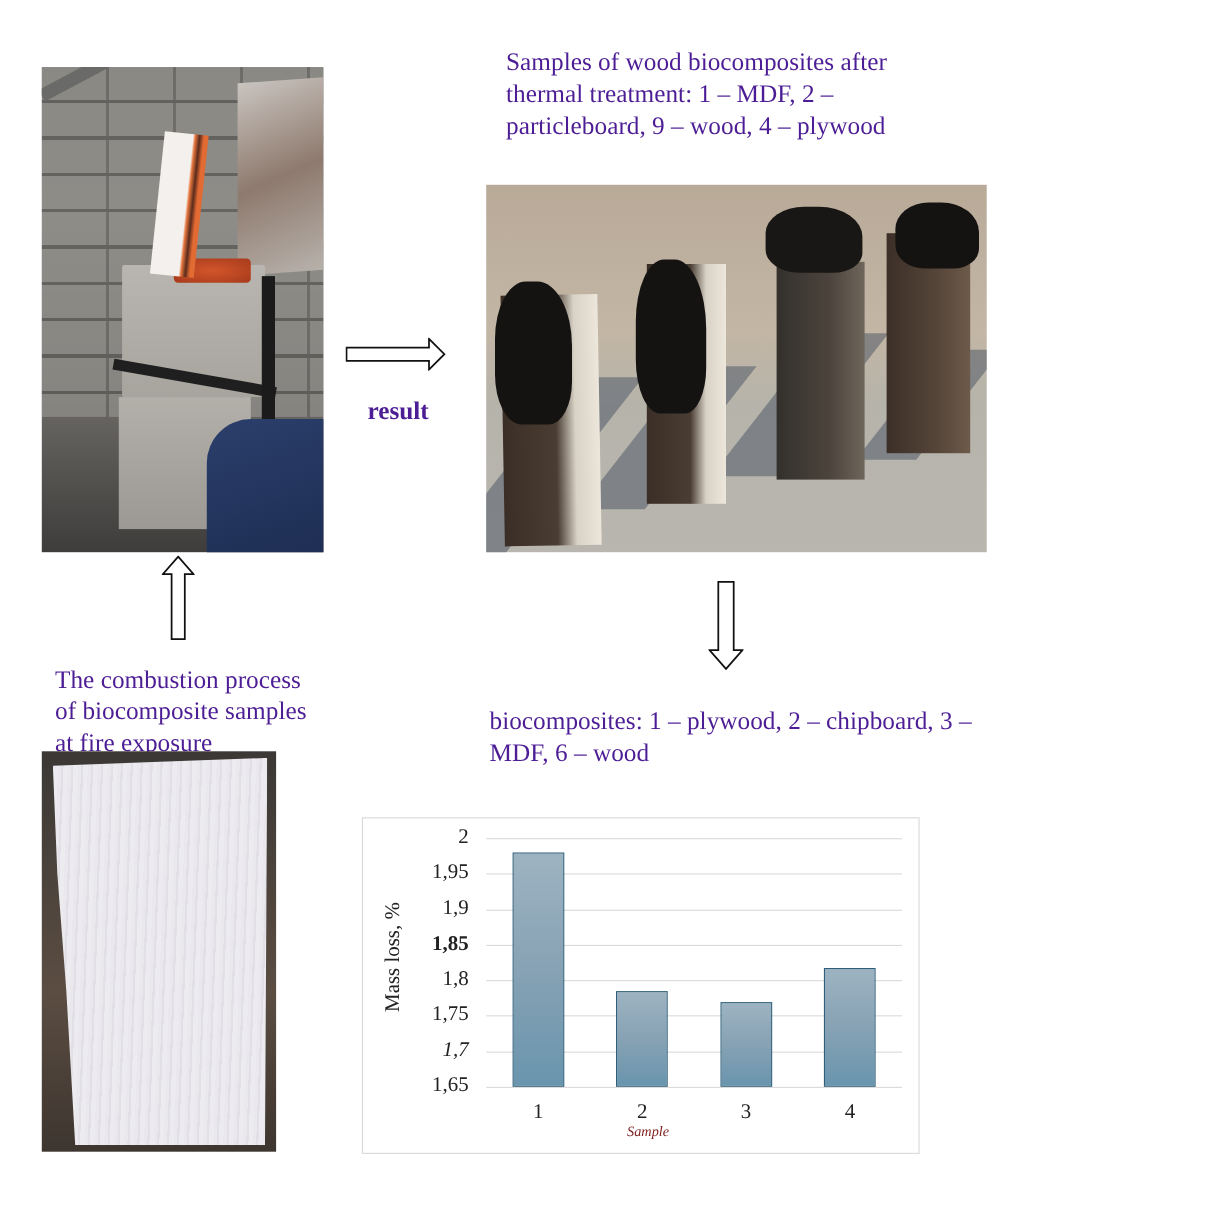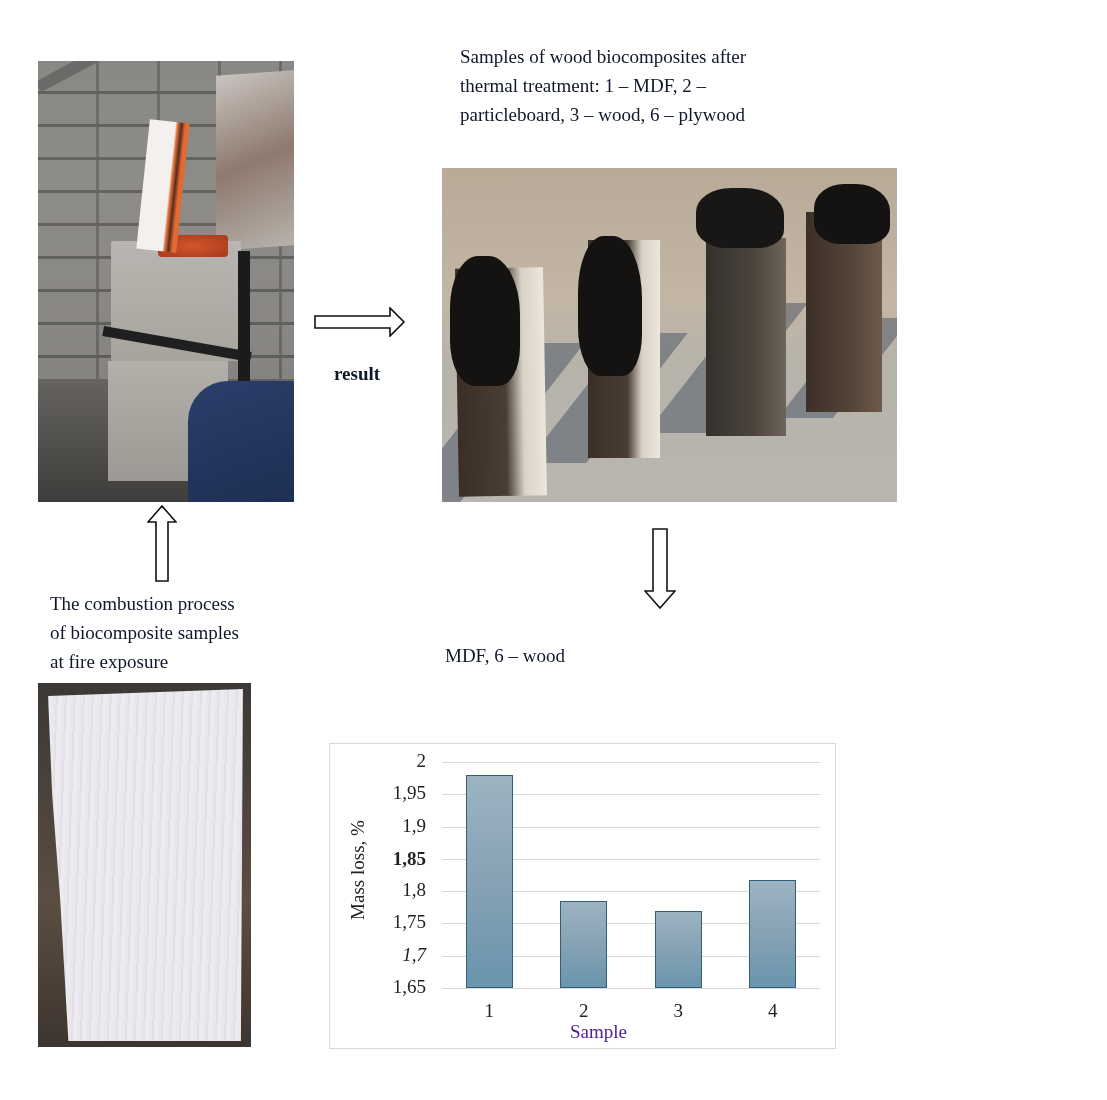--- a/index.html
+++ b/index.html
@@ -1,19 +1,19 @@
 <!DOCTYPE html>
 <html><head>
 <meta charset="utf-8">
 <style>
   html, body { margin:0; padding:0; background:#ffffff; }
   body { width:1107px; height:1100px; position:relative; overflow:hidden;
          font-family:"Liberation Serif", "DejaVu Serif", serif; color:#111; }
   .abs { position:absolute; }
-  .caption { font-size:19px; line-height:29px; color:#0f172a; }
+  .caption { font-size:23px; line-height:29px; color:#4c1d95; }
 
   
   .photo { position:absolute; overflow:hidden; }
   #photo-combustion { left:38px; top:61px; width:256px; height:441px;
      background: linear-gradient(180deg,#7d7b78 0%,#8f8d89 30%,#777471 60%,#3e3d3b 100%); }
   #photo-combustion .brick-wall { position:absolute; left:0; top:0; width:100%; height:72%;
      background:
        repeating-linear-gradient(180deg, transparent 0 30px, #5c5a57 30px 33px),
        repeating-linear-gradient(90deg, #8e8c88 0 58px, #6a6865 58px 61px);
      opacity:0.8; }
@@ -53,21 +53,21 @@
   
   .arrow svg { display:block; }
 
   
   #chart { left:329px; top:743px; width:505px; height:304px; border:1px solid #d9d9d9; background:#fff; }
   .gridline { position:absolute; left:112px; width:378px; height:1px; background:#d9d9d9; }
   .ytick { position:absolute; width:60px; text-align:right; left:36px; font-size:19px; line-height:20px; color:#222; }
   .bar { position:absolute; width:47px; border:1.5px solid #2f5f7a; box-sizing:border-box;
      background:linear-gradient(180deg,#9db3c2 0%,#87a2b4 50%,#6995ae 100%); }
   .xtick { position:absolute; width:40px; text-align:center; font-size:19px; color:#222; top:256px; }
-  .xlabel { position:absolute; left:240px; top:277px; font-size:19px; color:#4c1d95; }
+  .xlabel { position:absolute; left:240px; top:277px; font-size:13px; color:#7f1d1d;font-style:italic; }
   .ylabel { position:absolute; left:-32px; top:115px; width:120px; font-size:19px; color:#222;
      transform:rotate(-90deg); text-align:center; white-space:nowrap; }
 </style>
 </head>
 <body>
 
 <div id="photo-combustion" class="photo">
   <div class="brick-wall"></div>
   <div class="pipe"></div>
   <div class="shield"></div>
@@ -76,21 +76,21 @@
   <div class="sample"></div>
   <div class="furnace-bottom"></div>
   <div class="band"></div>
   <div class="stand"></div>
   <div class="sleeve"></div>
 </div>
 
 <div class="abs caption" style="left:460px; top:42px;">
   <div>Samples of wood biocomposites after</div>
   <div>thermal treatment: 1 – MDF, 2 –</div>
-  <div>particleboard, 3 – wood, 6 – plywood</div>
+  <div>particleboard, 9 – wood, 4 – plywood</div>
 </div>
 
 <div id="photo-samples" class="photo">
   <div class="shadow" style="left:20px; top:175px; width:60px; height:160px;"></div>
   <div class="shadow" style="left:135px; top:165px; width:60px; height:130px;"></div>
   <div class="shadow" style="left:255px; top:135px; width:60px; height:130px;"></div>
   <div class="shadow" style="left:375px; top:150px; width:55px; height:100px;"></div>
 
   <div class="stick" style="left:15px; top:100px; width:88px; height:228px; transform:rotate(-1deg);"></div>
   <div class="char" style="left:8px; top:88px; width:70px; height:130px;"></div>
@@ -117,27 +117,28 @@
     <polygon points="15,1 29,17 21,17 21,76 9,76 9,17 1,17" fill="#fff" stroke="#111" stroke-width="1.6"></polygon>
   </svg>
 </div>
 
 <div class="abs arrow" style="left:644px; top:528px;">
   <svg width="32" height="82" viewBox="0 0 32 82">
     <polygon points="9,1 23,1 23,63 31,63 16,80 1,63 9,63" fill="#fff" stroke="#111" stroke-width="1.6"></polygon>
   </svg>
 </div>
 
-<div class="abs caption" style="left:50px; top:589px;">
+<div class="abs caption" style="left:50px; top:603px;">
   <div>The combustion process</div>
   <div>of biocomposite samples</div>
   <div>at fire exposure</div>
 </div>
 
 <div class="abs caption" style="left:445px; top:641px;">
+  <div>biocomposites: 1 – plywood, 2 – chipboard, 3 –</div>
   <div>MDF, 6 – wood</div>
 </div>
 
 <div id="photo-white" class="photo">
   <div class="board"></div>
 </div>
 
 <div id="chart" class="abs">
   <div class="ylabel">Mass loss, %</div>
   <div id="grid">

